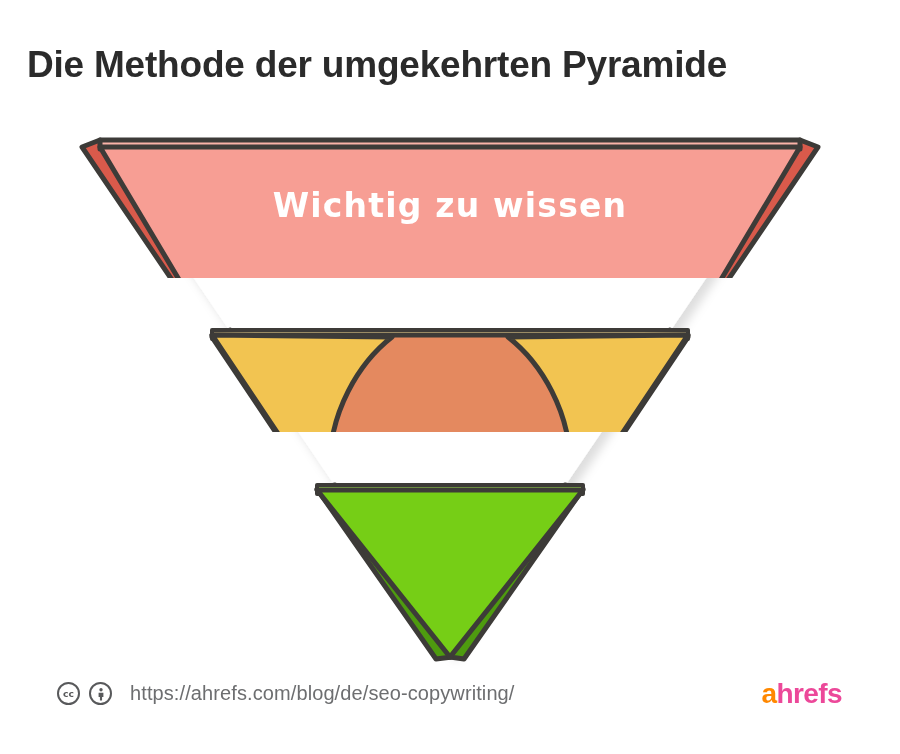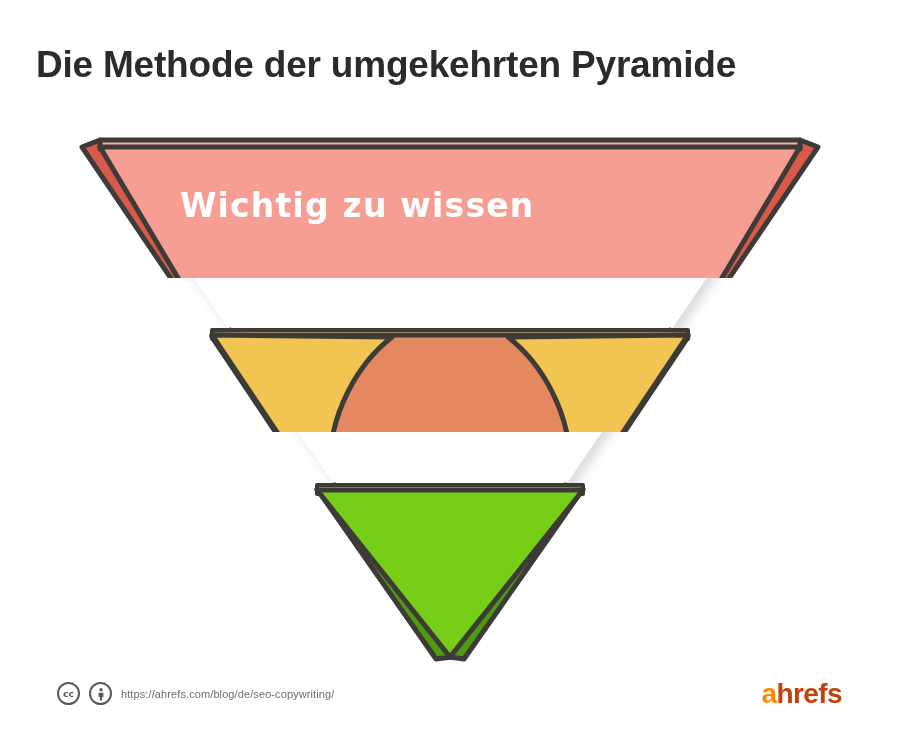--- a/index.html
+++ b/index.html
@@ -20,21 +20,21 @@
   .canvas {
     position: relative;
     width: 900px;
     height: 754px;
     background: #ffffff;
   }
 
   
   .title {
     position: absolute;
-    left: 12px;
+    left: 3px;
     top: 44px;
     width: 748px;
     text-align: center;
     font-family: "Liberation Sans", sans-serif;
     font-size: 37px;
     font-weight: bold;
     letter-spacing: -0.2px;
     color: #2b2b2b;
     white-space: nowrap;
   }
@@ -51,21 +51,21 @@
     display: block;
     width: 740px;
     height: 540px;
     overflow: visible;
   }
 
   
   .label {
     position: absolute;
     color: #ffffff;
-    text-align: left;
+    text-align: center;
     pointer-events: none;
     white-space: pre;
   }
   .label-top {
     left: 180px;
     top: 186px;
     width: 540px;
     font-family: "DejaVu Sans", sans-serif;
     font-size: 33px;
     font-weight: bold;
@@ -104,38 +104,39 @@
     border: 2px solid #58595b;
     display: flex;
     align-items: center;
     justify-content: center;
     box-sizing: border-box;
     color: #000000;
     flex: 0 0 auto;
   }
   .cc-badge svg { display:block; }
   .license-url {
-    font-family: "Liberation Sans", sans-serif;
-    font-size: 11px;
+    margin-left: 9px;
+    font-family: "Liberation Sans", sans-serif;
+    font-size: 20px;
     color: #6d6e70;
     letter-spacing: 0.1px;
     white-space: nowrap;
   }
   .brand {
     position: absolute;
     right: 58px;
     top: 16px;
     font-family: "Liberation Sans", sans-serif;
     font-size: 28px;
     font-weight: bold;
     letter-spacing: -0.6px;
     line-height: 28px;
   }
   .brand .brand-a { color: #ff8800; }
-  .brand .brand-rest { color: #c2410c; }
+  .brand .brand-rest { color: #ec4899; }
 </style>
 </head>
 <body>
 
 <div class="canvas">
 
   <div class="title">Die Methode der umgekehrten Pyramide</div>
 
   <div class="figure">
     <svg viewBox="0 0 740 540" xmlns="http://www.w3.org/2000/svg" aria-hidden="true">

